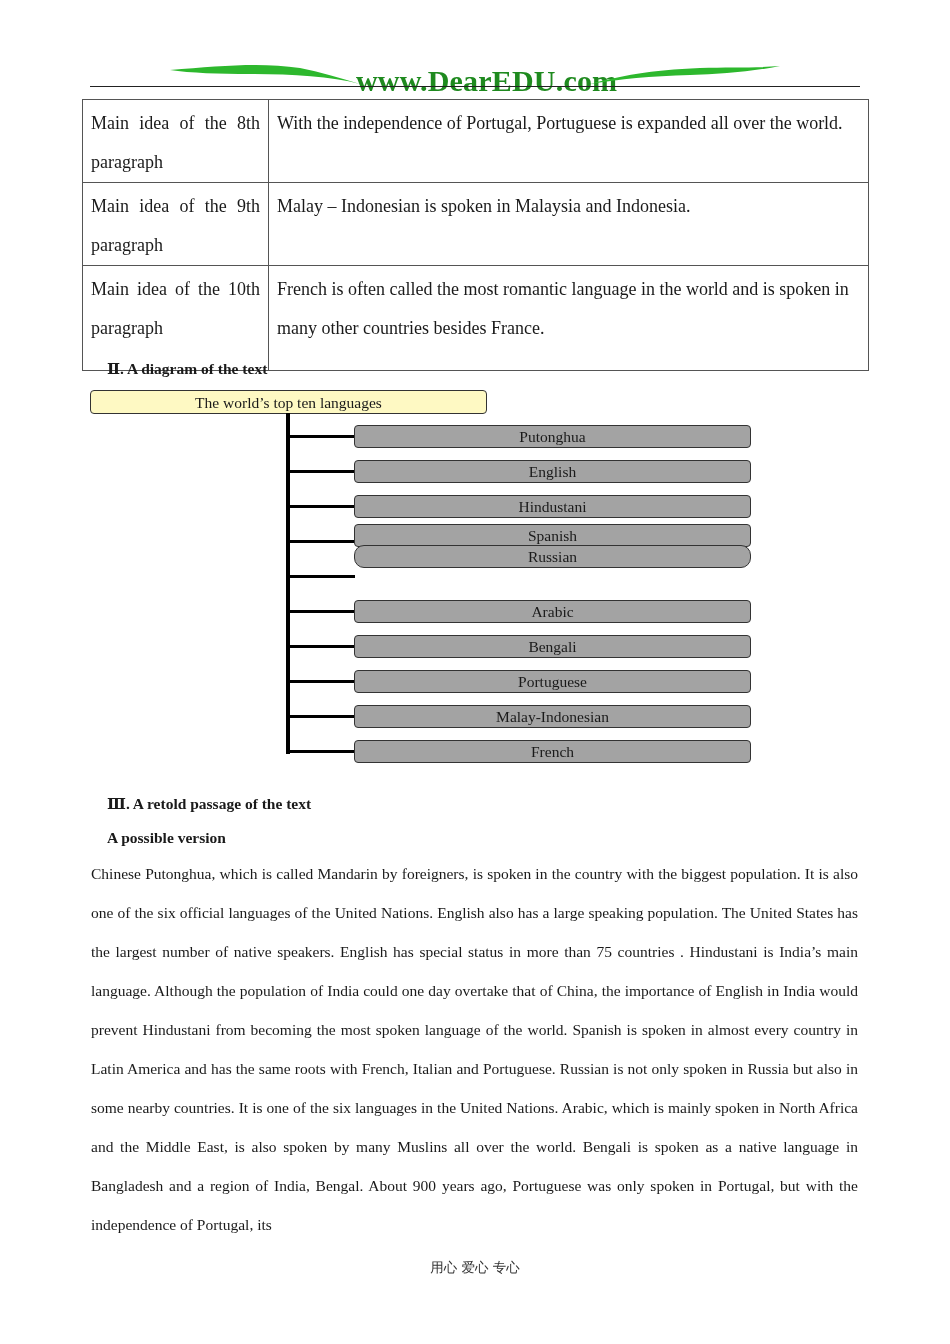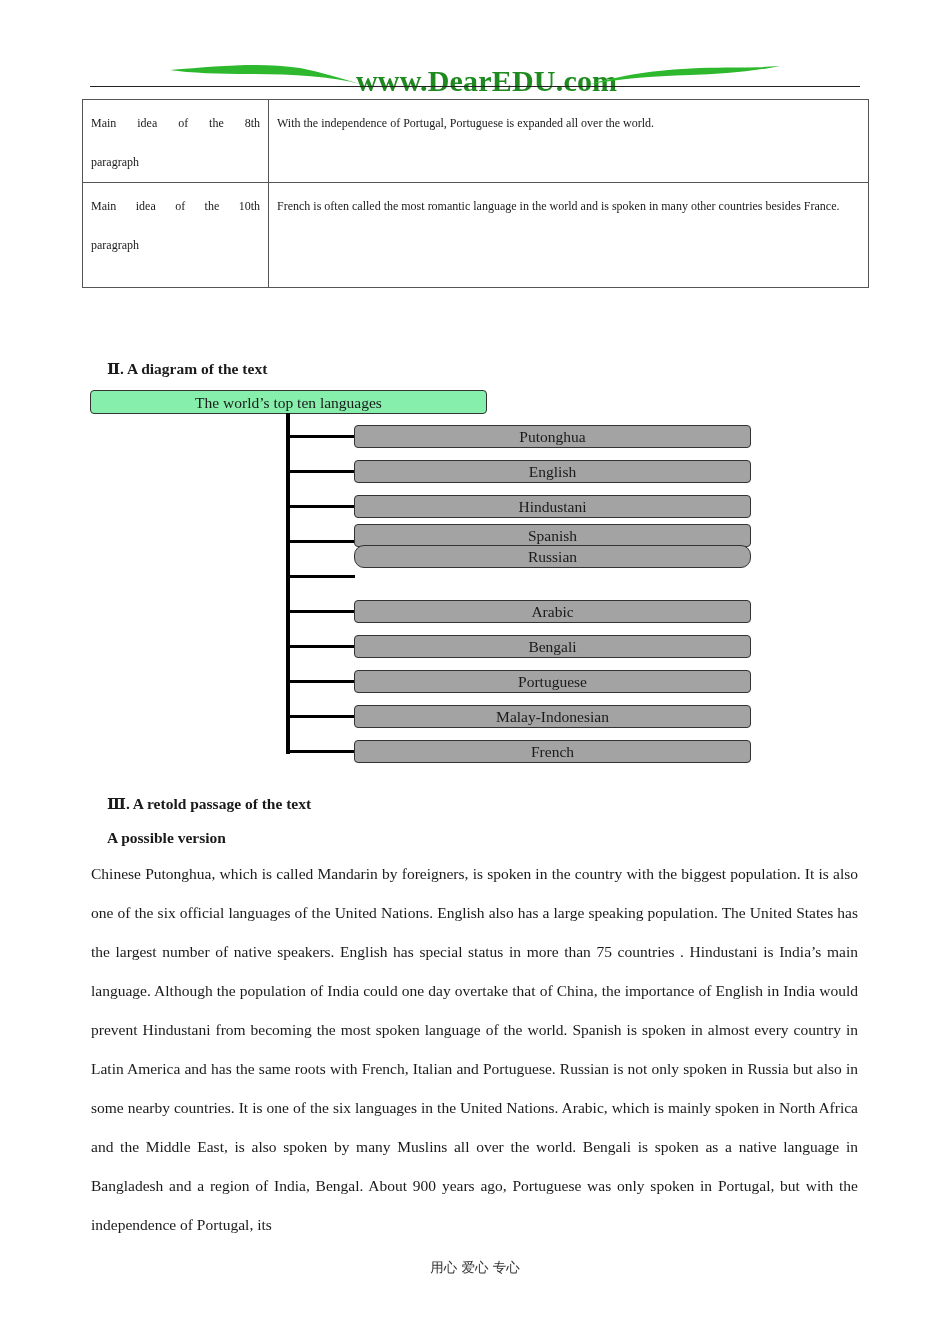--- a/index.html
+++ b/index.html
@@ -10,36 +10,36 @@
   .header { position: absolute; left: 90px; top: 60px; width: 770px; height: 30px; }
   .header-line { position: absolute; left: 0; top: 26px; width: 770px; height: 1px; background: #222; }
   .logo-text {
     position: absolute; left: 266px; top: 4px; font-family: "Liberation Serif", serif;
     font-weight: bold; font-size: 30px; color: #1f8a1f; letter-spacing: 0.2px;
   }
   .swoosh { position: absolute; top: 4px; }
 
   table.ideas {
     position: absolute; left: 82px; top: 99px; width: 787px;
-    border-collapse: collapse; font-size: 12px;
+    border-collapse: collapse; font-size: 18px;
   }
   table.ideas td { border: 1px solid #555; vertical-align: top; padding: 4px 8px 0 8px; line-height: 39px; }
   table.ideas td.c1 { width: 169px; text-align: justify; text-align-last: left; }
   table.ideas td.c1 span { display: block; }
   .c1 .line1 { text-align: justify; text-align-last: justify; }
   tr.r1 td { height: 71px; }
   tr.r2 td { height: 71px; }
   tr.r3 td { height: 100px; }
 
   .section-title { position: absolute; left: 107px; font-weight: bold; font-size: 15.5px; }
   .roman { font-weight: bold; }
 
   .root-box {
     position: absolute; left: 90px; top: 390px; width: 395px; height: 22px;
-    background: #86efac; border: 1.5px solid #333; border-radius: 4px;
+    background: #fef9c3; border: 1.5px solid #333; border-radius: 4px;
     text-align: center; font-size: 15.5px; line-height: 23px;
   }
   .trunk { position: absolute; left: 286px; top: 413px; width: 4px; height: 341px; background: #000; }
   .branch { position: absolute; left: 288px; height: 3px; width: 67px; background: #000; }
   .leaf {
     position: absolute; left: 354px; width: 395px; height: 21px;
     background: #a3a3a3; border: 1.5px solid #333; border-radius: 4px;
     text-align: center; font-size: 15.5px; line-height: 22px;
   }
 
@@ -67,20 +67,27 @@
 </div>
 
 <table class="ideas">
   <tbody>
       <tr class="r1">
     <td class="c1">
       <span class="line1">Main idea of the 8th</span>
       <span>paragraph</span>
     </td>
     <td>With the independence of Portugal, Portuguese is expanded all over the world.</td>
+  </tr>
+  <tr class="r2">
+    <td class="c1">
+      <span class="line1">Main idea of the 9th</span>
+      <span>paragraph</span>
+    </td>
+    <td>Malay – Indonesian is spoken in Malaysia and Indonesia.</td>
   </tr>
   <tr class="r3">
     <td class="c1">
       <span class="line1">Main idea of the 10th</span>
       <span>paragraph</span>
     </td>
     <td>French is often called the most romantic language in the world and is spoken in many other countries besides France.</td>
   </tr>
 </tbody>
   </table>

